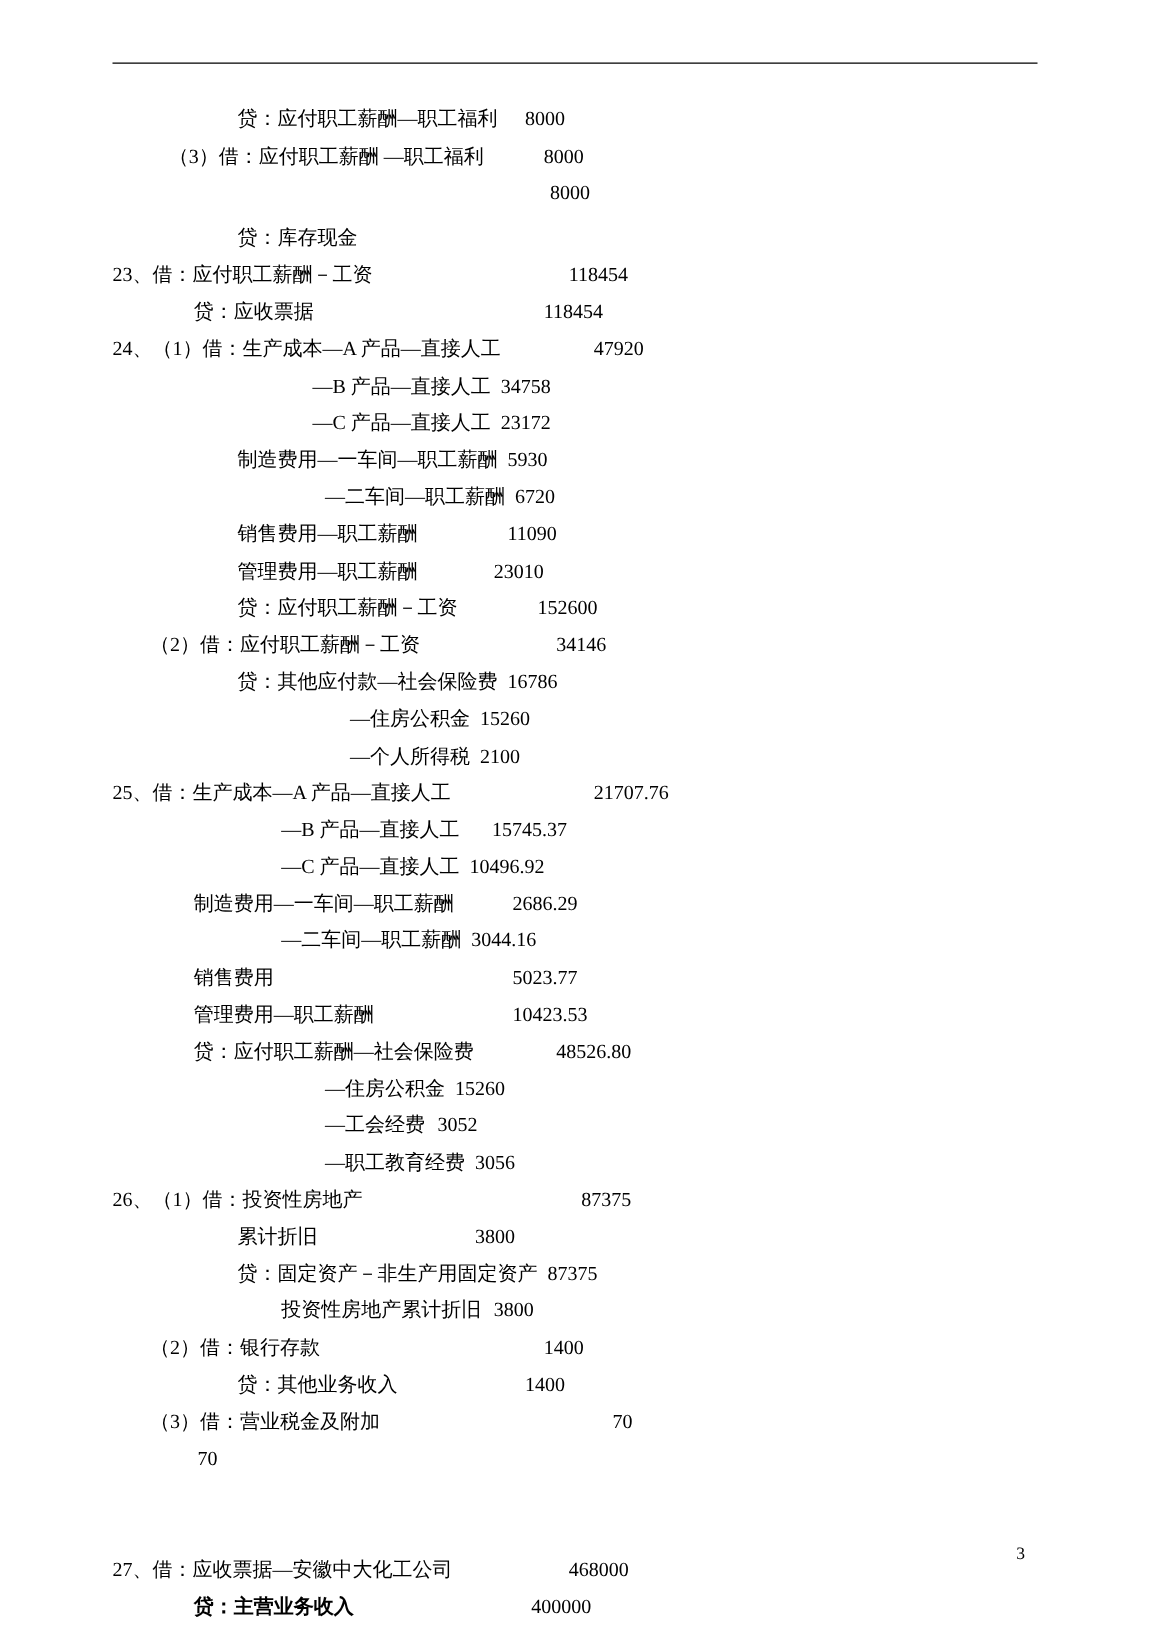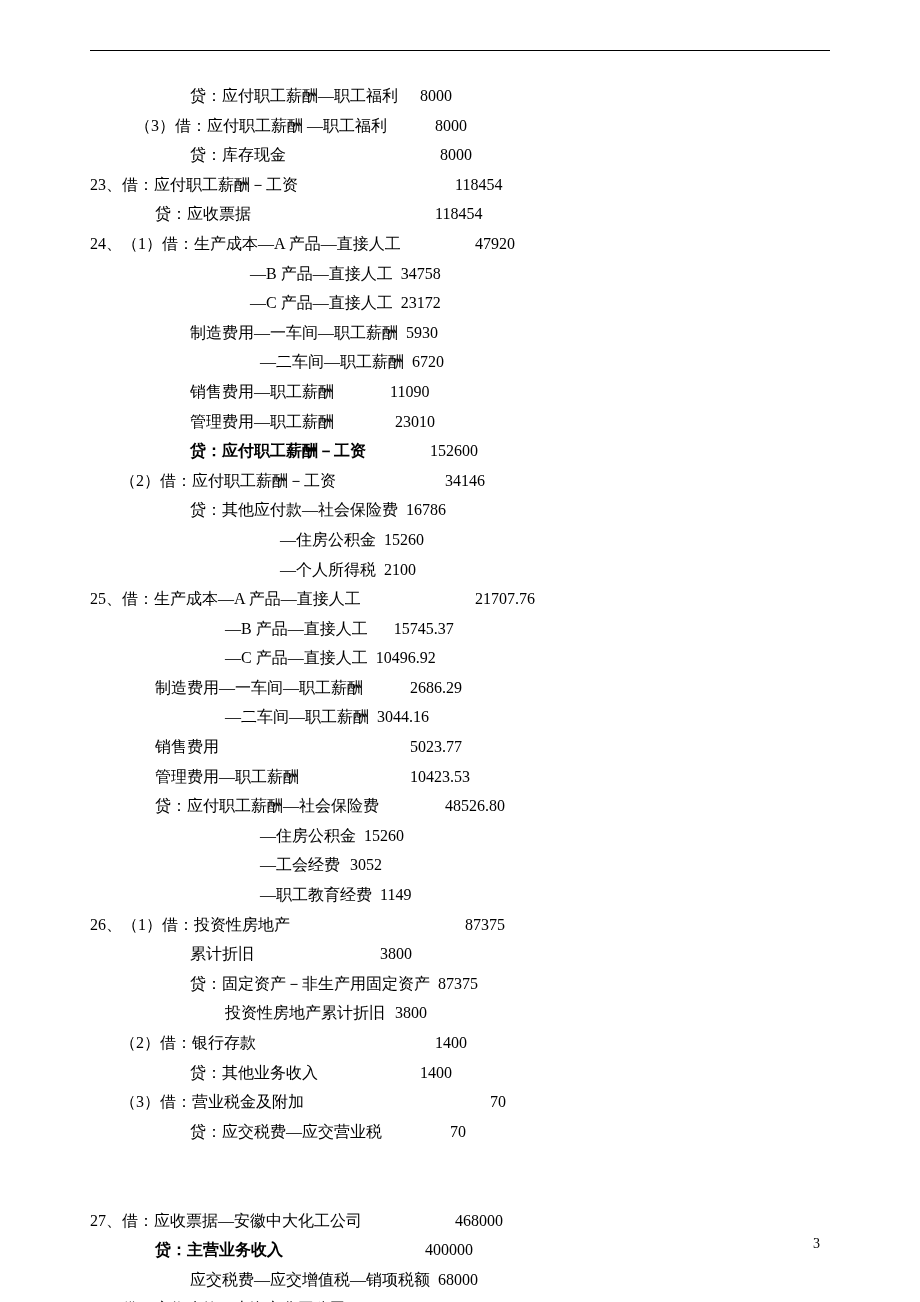--- a/index.html
+++ b/index.html
@@ -43,54 +43,54 @@
   }
 </style>
 </head>
 <body>
 
 <div class="page">
   <hr class="hr-line">
   <div class="entries" id="entries">
       <div class="row"><span class="label" style="padding-left: 100px;">贷：应付职工薪酬—职工福利</span><span class="value" style="padding-left: 22px;">8000</span></div>
       <div class="row"><span class="label" style="padding-left: 45px;">（3）借：应付职工薪酬 —职工福利</span><span class="value" style="padding-left: 48px;">8000</span></div>
-      <div class="row"><span class="label" style="padding-left: 100px;">贷：库存现金</span><span class="value" style="padding-left: 154px;">8000</span></div>
+      <div class="row"><span class="label" style="padding-left: 100px; margin-top: 36px;">贷：库存现金</span><span class="value" style="padding-left: 154px;">8000</span></div>
       <div class="row"><span class="label" style="padding-left: 0px;">23、借：应付职工薪酬－工资</span><span class="value" style="padding-left: 157px;">118454</span></div>
       <div class="row"><span class="label" style="padding-left: 65px;">贷：应收票据</span><span class="value" style="padding-left: 184px;">118454</span></div>
       <div class="row"><span class="label" style="padding-left: 0px;">24、（1）借：生产成本—A 产品—直接人工</span><span class="value" style="padding-left: 74.3281px;">47920</span></div>
       <div class="row"><span class="label" style="padding-left: 160px;">—B 产品—直接人工</span><span class="value" style="padding-left: 8px;">34758</span></div>
       <div class="row"><span class="label" style="padding-left: 160px;">—C 产品—直接人工</span><span class="value" style="padding-left: 8px;">23172</span></div>
       <div class="row"><span class="label" style="padding-left: 100px;">制造费用—一车间—职工薪酬</span><span class="value" style="padding-left: 8px;">5930</span></div>
       <div class="row"><span class="label" style="padding-left: 170px;">—二车间—职工薪酬</span><span class="value" style="padding-left: 8px;">6720</span></div>
-      <div class="row"><span class="label" style="padding-left: 100px;">销售费用—职工薪酬</span><span class="value" style="padding-left: 56px;">11090</span></div>
+      <div class="row"><span class="label" style="padding-left: 100px;">销售费用—职工薪酬</span><span class="value" style="padding-left: 72px;">11090</span></div>
       <div class="row"><span class="label" style="padding-left: 100px;">管理费用—职工薪酬</span><span class="value" style="padding-left: 61px;">23010</span></div>
-      <div class="row"><span class="label" style="padding-left: 100px; font-weight: bold;">贷：应付职工薪酬－工资</span><span class="value" style="padding-left: 64px;">152600</span></div>
+      <div class="row"><span class="label" style="padding-left: 100px;">贷：应付职工薪酬－工资</span><span class="value" style="padding-left: 64px;">152600</span></div>
       <div class="row"><span class="label" style="padding-left: 30px;">（2）借：应付职工薪酬－工资</span><span class="value" style="padding-left: 109px;">34146</span></div>
       <div class="row"><span class="label" style="padding-left: 100px;">贷：其他应付款—社会保险费</span><span class="value" style="padding-left: 8px;">16786</span></div>
       <div class="row"><span class="label" style="padding-left: 190px;">—住房公积金</span><span class="value" style="padding-left: 8px;">15260</span></div>
       <div class="row"><span class="label" style="padding-left: 190px;">—个人所得税</span><span class="value" style="padding-left: 8px;">2100</span></div>
       <div class="row"><span class="label" style="padding-left: 0px; font-family: Liberation Serif, serif;">25、借：生产成本—A 产品—直接人工</span><span class="value" style="padding-left: 114.328px;">21707.76</span></div>
       <div class="row"><span class="label" style="padding-left: 135px;">—B 产品—直接人工</span><span class="value" style="padding-left: 8px; margin-left: 18px;">15745.37</span></div>
       <div class="row"><span class="label" style="padding-left: 135px;">—C 产品—直接人工</span><span class="value" style="padding-left: 8px;">10496.92</span></div>
       <div class="row"><span class="label" style="padding-left: 65px;">制造费用—一车间—职工薪酬</span><span class="value" style="padding-left: 47px;">2686.29</span></div>
       <div class="row"><span class="label" style="padding-left: 135px;">—二车间—职工薪酬</span><span class="value" style="padding-left: 8px;">3044.16</span></div>
       <div class="row"><span class="label" style="padding-left: 65px;">销售费用</span><span class="value" style="padding-left: 191px;">5023.77</span></div>
       <div class="row"><span class="label" style="padding-left: 65px;">管理费用—职工薪酬</span><span class="value" style="padding-left: 111px;">10423.53</span></div>
       <div class="row"><span class="label" style="padding-left: 65px;">贷：应付职工薪酬—社会保险费</span><span class="value" style="padding-left: 66px; text-align: center;">48526.80</span></div>
       <div class="row"><span class="label" style="padding-left: 170px;">—住房公积金</span><span class="value" style="padding-left: 8px;">15260</span></div>
       <div class="row"><span class="label" style="padding-left: 170px;">—工会经费</span><span class="value" style="padding-left: 10px;">3052</span></div>
-      <div class="row"><span class="label" style="padding-left: 170px;">—职工教育经费</span><span class="value" style="padding-left: 8px;">1149</span></div>
+      <div class="row"><span class="label" style="padding-left: 170px;">—职工教育经费</span><span class="value" style="padding-left: 8px;">3056</span></div>
       <div class="row"><span class="label" style="padding-left: 0px;">26、（1）借：投资性房地产</span><span class="value" style="padding-left: 175px;">87375</span></div>
       <div class="row"><span class="label" style="padding-left: 100px;">累计折旧</span><span class="value" style="padding-left: 126px;">3800</span></div>
       <div class="row"><span class="label" style="padding-left: 100px;">贷：固定资产－非生产用固定资产</span><span class="value" style="padding-left: 8px;">87375</span></div>
       <div class="row"><span class="label" style="padding-left: 135px;">投资性房地产累计折旧</span><span class="value" style="padding-left: 10px;">3800</span></div>
       <div class="row"><span class="label" style="padding-left: 30px;">（2）借：银行存款</span><span class="value" style="padding-left: 179px;">1400</span></div>
       <div class="row"><span class="label" style="padding-left: 100px;">贷：其他业务收入</span><span class="value" style="padding-left: 102px;">1400</span></div>
       <div class="row"><span class="label" style="padding-left: 30px;">（3）借：营业税金及附加</span><span class="value" style="padding-left: 186px;">70</span></div>
-      <div class="row"><span class="label" style="padding-left: 100px;">贷：应交税费—应交营业税</span><span class="value" style="padding-left: 68px;">70</span></div>
+      <div class="row"><span class="value" style="padding-left: 68px;">70</span></div>
       <div class="row">&nbsp;</div>
       <div class="row">&nbsp;</div>
       <div class="row"><span class="label" style="padding-left: 0px;">27、借：应收票据—安徽中大化工公司</span><span class="value" style="padding-left: 93px;">468000</span></div>
       <div class="row"><span class="label" style="padding-left: 65px; font-weight: bold;">贷：主营业务收入</span><span class="value" style="padding-left: 142px;">400000</span></div>
       <div class="row"><span class="label" style="padding-left: 100px;">应交税费—应交增值税—销项税额</span><span class="value" style="padding-left: 8px;">68000</span></div>
       <div class="row"><span class="label" style="padding-left: 0px;">28、借：应收账款—上海市化工公司</span><span class="value" style="padding-left: 109px;">585900</span></div>
     </div>
 </div>
 <div class="page-number">3</div>
 

